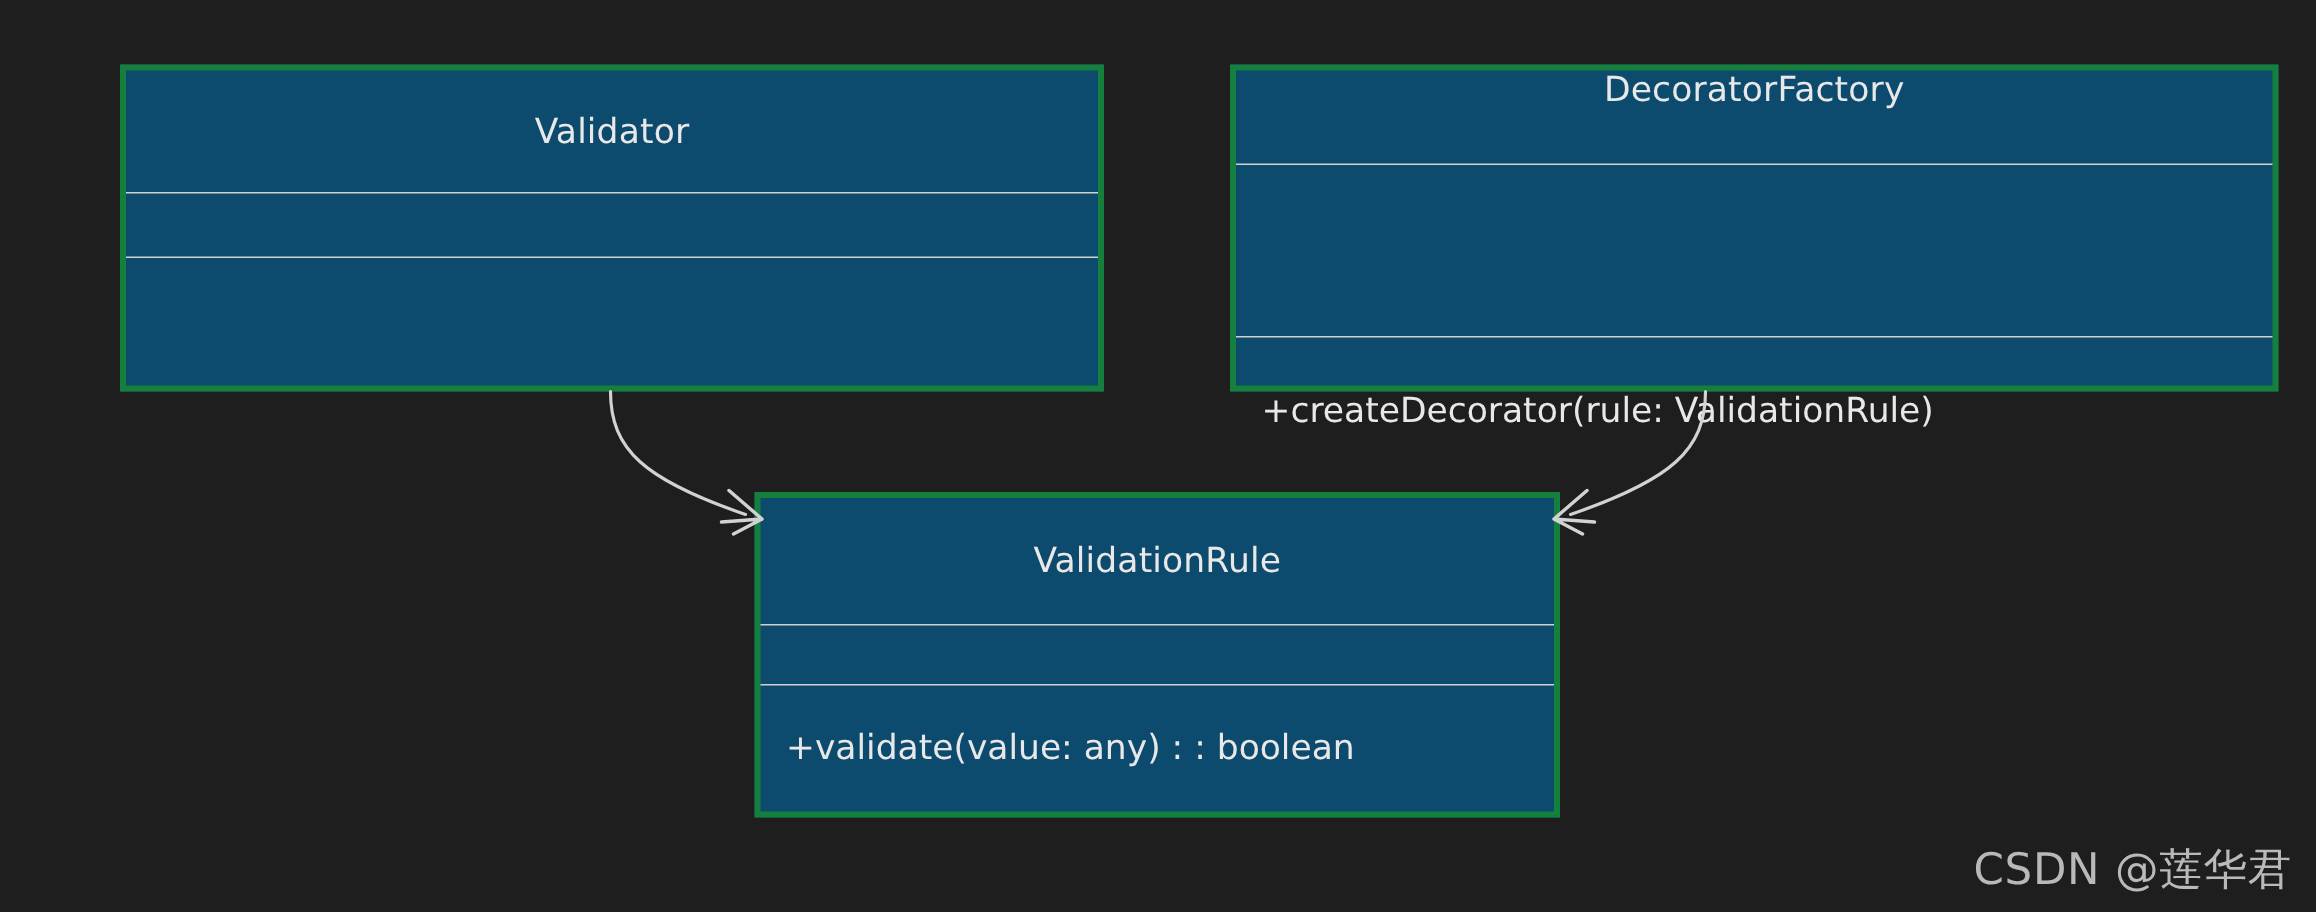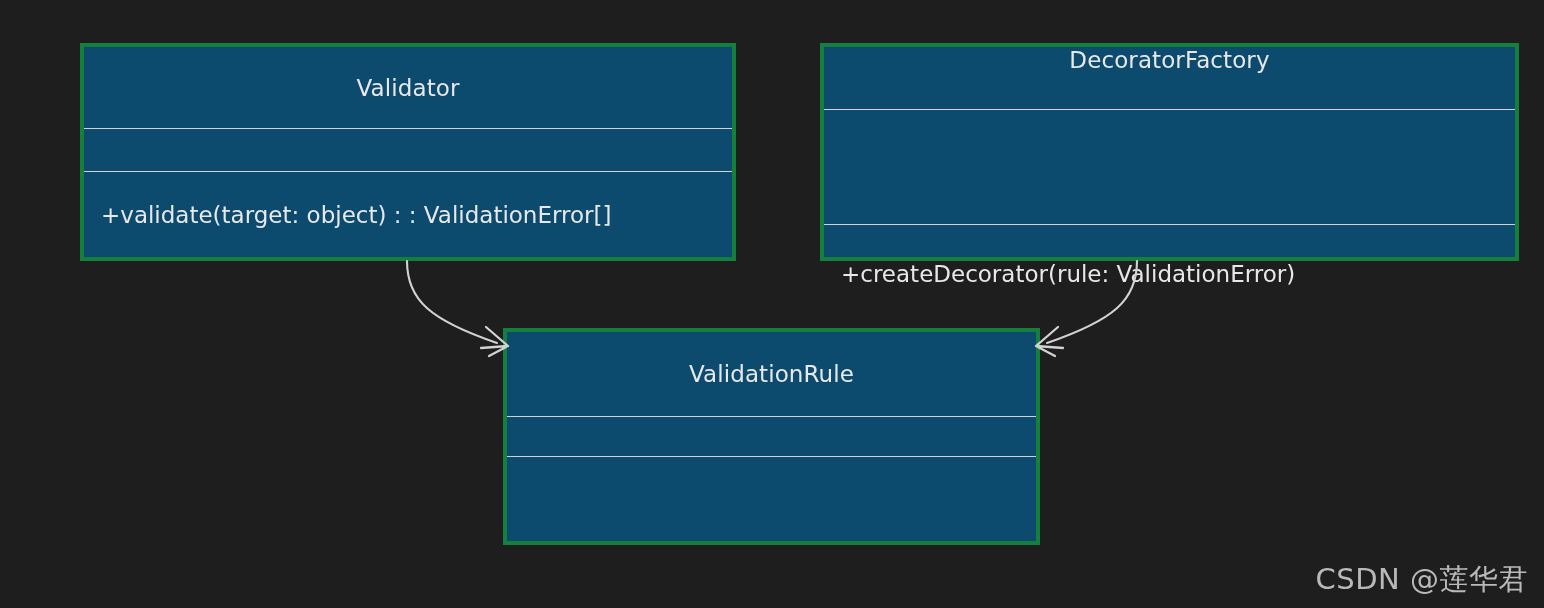--- a/index.html
+++ b/index.html
@@ -103,36 +103,36 @@
 </head>
 <body>
 
 <div id="diagram-canvas">
 
   <div class="uml-class" id="class-validator">
     <div class="uml-class-name">Validator</div>
     <div class="uml-divider"></div>
     <div class="uml-attrs"></div>
     <div class="uml-divider"></div>
-    <div class="uml-methods">+validate(target: object) : : ValidationError[]</div>
   </div>
 
   <div class="uml-class" id="class-decoratorfactory">
     <div class="uml-class-name">DecoratorFactory</div>
     <div class="uml-divider"></div>
     <div class="uml-attrs"></div>
     <div class="uml-divider"></div>
-    <div class="uml-methods">+createDecorator(rule: ValidationError)</div>
+    <div class="uml-methods">+createDecorator(rule: ValidationRule)</div>
   </div>
 
   <div class="uml-class" id="class-validationrule">
     <div class="uml-class-name">ValidationRule</div>
     <div class="uml-divider"></div>
     <div class="uml-attrs"></div>
     <div class="uml-divider"></div>
+    <div class="uml-methods">+validate(value: any) : : boolean</div>
   </div>
 
   <svg id="connector-layer" viewBox="0 0 1544 608" width="1544" height="608">
 
     <g>
       <path d="M 407,261 C 407,300 430,320 497,343" fill="none" stroke="#d2d2d2" stroke-width="2.1" stroke-linecap="round"></path>
       <path d="M 486,327 L 508,346 L 481,348 M 508,346 L 489,356" fill="none" stroke="#d2d2d2" stroke-width="2.3" stroke-linecap="round" stroke-linejoin="round"></path>
     </g>
 
     <g>

